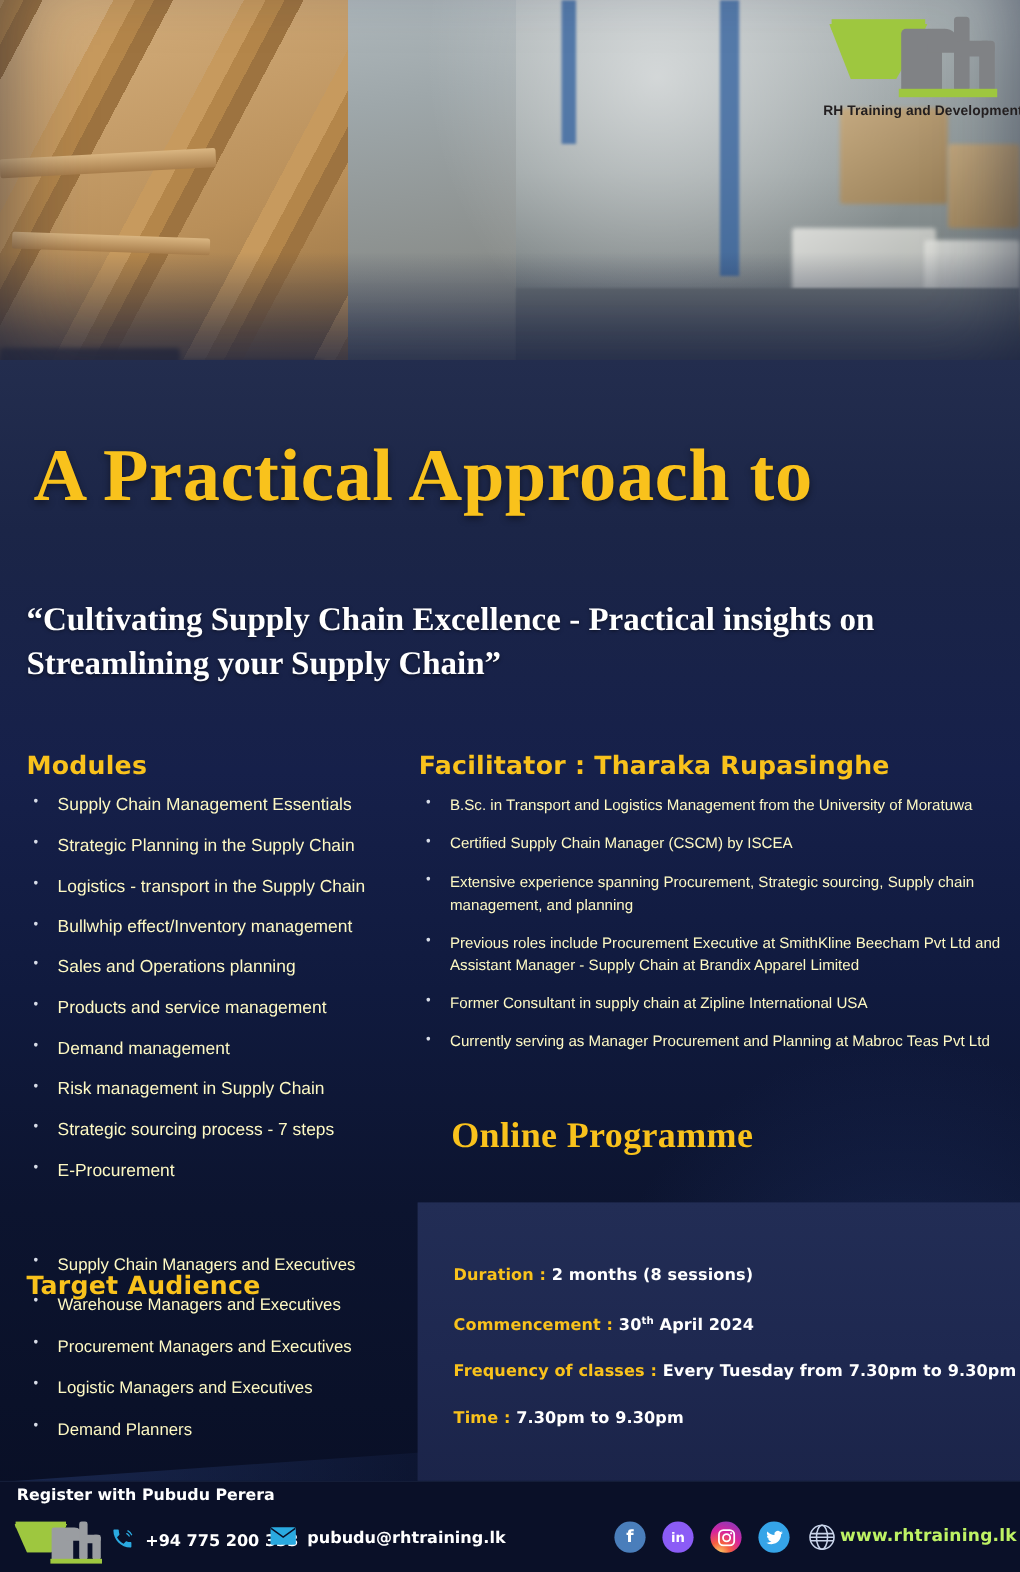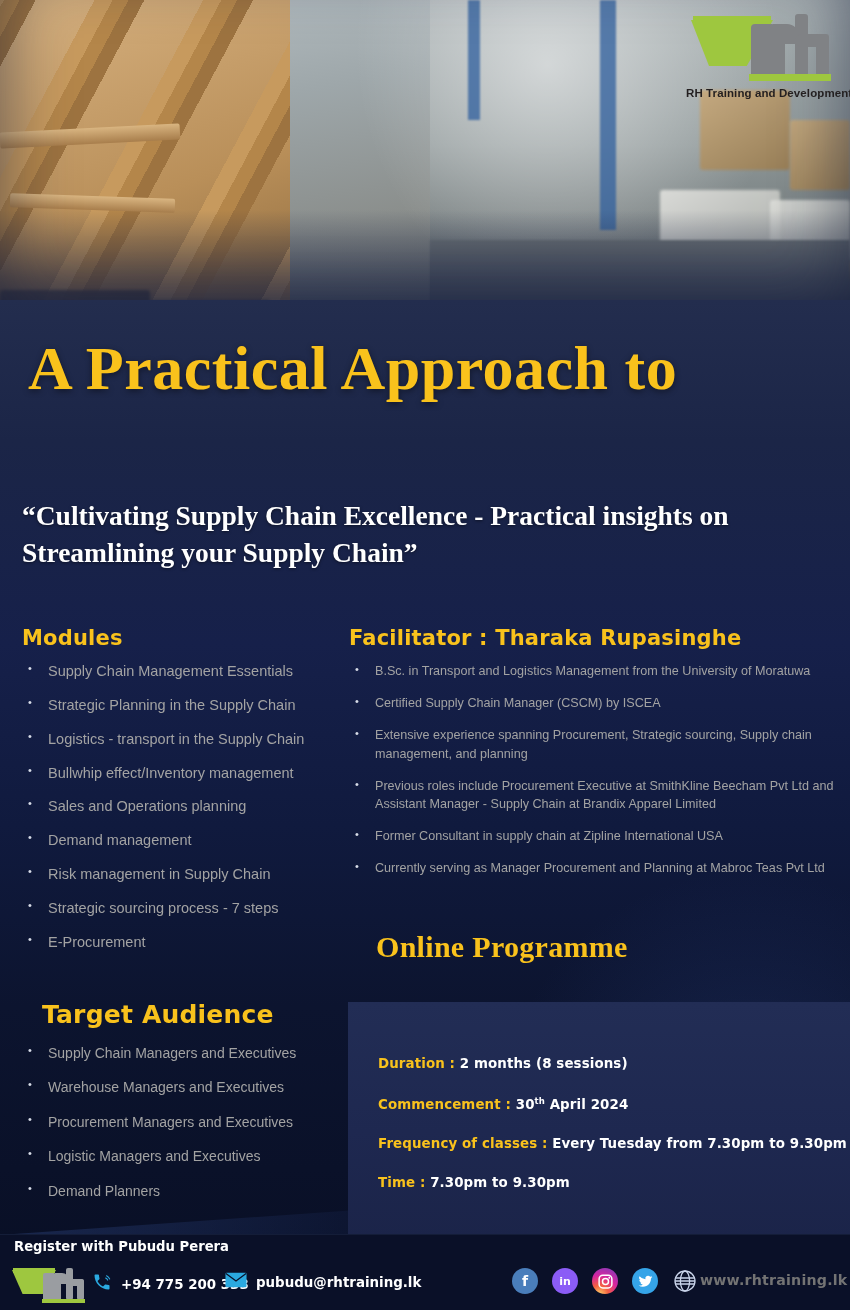--- a/index.html
+++ b/index.html
@@ -63,38 +63,38 @@
   .diag2{position:absolute;left:-60px;top:975px;width:520px;height:4px;
     background:linear-gradient(90deg, rgba(90,120,190,.45), rgba(40,60,120,0));
     transform:rotate(-5.5deg);transform-origin:left top;}
   .glow-r{position:absolute;right:-160px;top:560px;width:520px;height:520px;border-radius:50%;
     background:radial-gradient(circle, rgba(40,62,124,.40) 0%, rgba(24,38,84,0) 68%);}
 
   
   .titlewrap{position:absolute;left:28px;top:338px;width:810px;z-index:5;}
   .title1,.title2{font-family:"Liberation Serif", serif;font-weight:bold;color:#f9c21c;
     letter-spacing:.5px;line-height:.98;text-shadow:0 2px 6px rgba(0,0,0,.45);}
-  .title1{font-size:62px;}
+  .title1{font-size:62px;margin-top:29px;}
   .title2{font-size:62px;margin-top:12px;}
   .subtitle{position:absolute;left:22px;top:498px;width:790px;z-index:5;
     font-family:Liberation Serif, serif;font-weight:bold;color:#ffffff;
     font-size:27.5px;line-height:1.33;text-shadow:0 1px 3px rgba(0,0,0,.5);}
 
   
   .head-gold{color:#f9c21c;font-weight:bold;letter-spacing:.2px;
     font-family:"DejaVu Sans", sans-serif;}
   .h-modules{position:absolute;left:22px;top:626px;font-size:21px;}
   .h-facil{position:absolute;left:349px;top:626px;font-size:21px;}
-  .h-target{position:absolute;left:22px;top:1000px;font-size:25px;margin-left:20px;}
+  .h-target{position:absolute;left:22px;top:1059px;font-size:21px;}
   .h-online{position:absolute;left:376px;top:930px;font-size:30px;color:#f9c21c;
     font-family:"Liberation Serif", serif;font-weight:bold;letter-spacing:.3px;}
 
   
   ul.bl{list-style:none;margin:0;padding:0;}
-  ul.bl li{position:relative;color:#a3a3a3;padding-left:26px;}
+  ul.bl li{position:relative;color:#fef9c3;padding-left:26px;}
   ul.bl li:before{content:"\2022";position:absolute;left:6px;top:-1px;color:#d8dde8;font-size:11px;}
   .modules-list{position:absolute;left:22px;top:662px;width:320px;font-size:14.5px;line-height:1.35;}
   .modules-list li{margin-bottom:14.3px;}
   .facil-list{position:absolute;left:349px;top:662px;width:496px;font-size:12.6px;line-height:1.5;}
   .facil-list li{margin-bottom:13px;}
   .target-list{position:absolute;left:22px;top:1044px;width:330px;font-size:14px;line-height:1.35;}
   .target-list li{margin-bottom:15.5px;}
 
   
   .panel{position:absolute;left:348px;top:1002px;width:558px;height:236px;
@@ -126,21 +126,21 @@
   .f-txt{font-size:13.4px;font-weight:bold;color:#ffffff;font-family:"DejaVu Sans", sans-serif;}
 
   .socials{position:absolute;left:512px;top:1268px;z-index:4;display:flex;align-items:center;gap:14px;}
   .sic{width:26px;height:26px;border-radius:50%;display:flex;align-items:center;justify-content:center;
     color:#fff;font-weight:bold;font-size:14px;font-family:"DejaVu Sans", sans-serif;}
   .sic-fb{background:#4a7ebb;}
   .sic-li{background:#8b5cf6;font-size:11px;}
   .sic-ig{background:radial-gradient(circle at 28% 102%, #fdd56a 0%, #f56040 28%, #d6249f 58%, #8a3ab9 90%);}
   .sic-tw{background:#35a4e8;}
   .sic-web{background:transparent;}
-  .web{position:absolute;left:700px;top:1272px;z-index:4;font-size:14.2px;font-weight:bold;color:#737373;
+  .web{position:absolute;left:700px;top:1272px;z-index:4;font-size:14.2px;font-weight:bold;color:#bef264;
     font-family:"DejaVu Sans", sans-serif;letter-spacing:.2px;}
 </style>
 </head>
 <body>
 
 <div class="poster">
 
   <div class="photo">
     <div class="ph-bg"></div>
     <div class="ph-rackR"></div>
@@ -204,20 +204,21 @@
   </div>
   <div class="subtitle">“Cultivating Supply Chain Excellence - Practical insights on Streamlining your Supply Chain”</div>
 
   <div class="head-gold h-modules">Modules</div>
   <ul class="bl modules-list">
     <li>Supply Chain Management Essentials</li>
     <li>Strategic Planning in the Supply Chain</li>
     <li>Logistics - transport in the Supply Chain</li>
     <li>Bullwhip effect/Inventory management</li>
     <li>Sales and Operations planning</li>
+    <li>Products and service management</li>
     <li>Demand management</li>
     <li>Risk management in Supply Chain</li>
     <li>Strategic sourcing process - 7 steps</li>
     <li>E-Procurement</li>
   </ul>
 
   <div class="head-gold h-facil">Facilitator : Tharaka Rupasinghe</div>
   <ul class="bl facil-list">
     <li>B.Sc. in Transport and Logistics Management from the University of Moratuwa</li>
     <li>Certified Supply Chain Manager (CSCM) by ISCEA</li>

